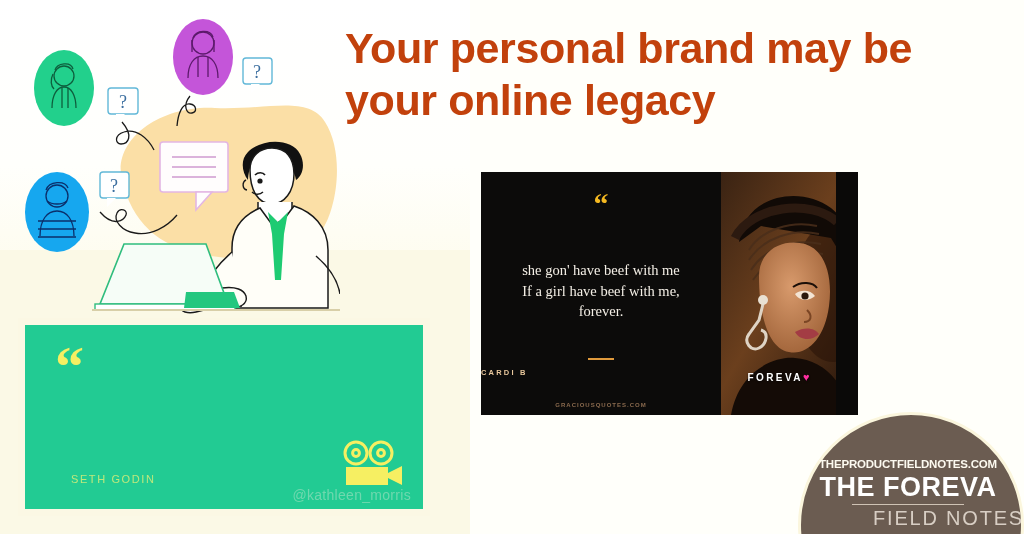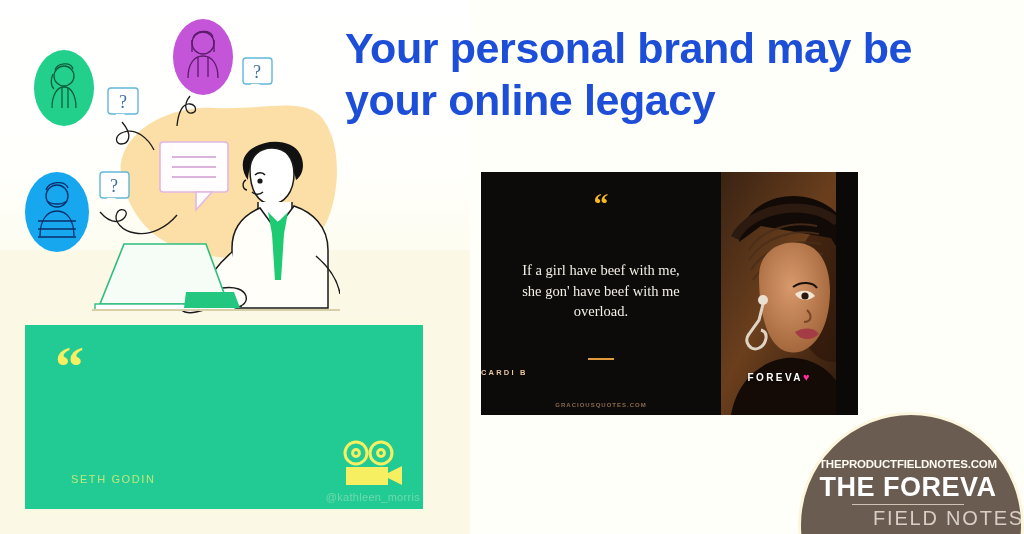--- a/index.html
+++ b/index.html
@@ -13,21 +13,21 @@
   #stage{position:absolute;left:0;top:0;width:1024px;height:534px;background:#fffffa;overflow:hidden;}
 
   
   .cream-wash{position:absolute;left:0;top:250px;width:470px;height:284px;background:#fbf9e6;}
   .cream-wash2{position:absolute;left:0;top:0;width:470px;height:300px;
      background:linear-gradient(180deg,#ffffff 0%,#fffffc 55%,#fdfbea 100%);}
 
   
   .title{
     position:absolute;left:345px;top:22px;width:640px;
-    font-size:43px;line-height:1.22;font-weight:bold;color:#1d4ed8;
+    font-size:43px;line-height:1.22;font-weight:bold;color:#c2410c;
     letter-spacing:-0.4px;
   }
 
   
   .illo{position:absolute;left:0px;top:0px;width:340px;height:320px;}
   .illo svg{display:block;}
 
   
   .green-card{
     position:absolute;left:18px;top:318px;width:412px;height:198px;
@@ -45,22 +45,22 @@
   .gq-text{
     position:absolute;left:82px;top:26px;width:312px;
     font-family:"Liberation Serif", serif;
     font-size:15.6px;line-height:1.53;color:#fdfcee;letter-spacing:0.15px;
   }
   .gq-author{
     position:absolute;left:46px;top:148px;
     font-size:11px;letter-spacing:1.6px;color:#bde87c;font-weight:normal;
   }
   .gq-handle{
-    position:absolute;right:3px;bottom:6px;
-    font-size:11px;color:#6fd8ae;letter-spacing:0.3px;
+    position:absolute;right:12px;bottom:6px;
+    font-size:14px;color:#6fd8ae;letter-spacing:0.3px;
   }
   .camera-icon{position:absolute;right:14px;bottom:22px;width:70px;height:48px;}
 
   
   .cardi{
     position:absolute;left:481px;top:172px;width:377px;height:243px;
     background:#0a0908;display:flex;overflow:hidden;
   }
   .cardi-quote{position:relative;width:240px;height:100%;background:#0c0b0a;}
   .cq-mark{
@@ -235,23 +235,23 @@
       <rect x="7" y="28" width="42" height="18" fill="#f6ef62"></rect>
       <path d="M49 34 l14 -7 l0 19 l-14 -7 z" fill="#f6ef62"></path>
     </svg>
     <div class="gq-handle">@kathleen_morris</div>
   </div>
 
   <div class="cardi">
     <div class="cardi-quote">
       <div class="cq-mark">“</div>
       <div class="cq-text">
+        <div>she gon' have beef with me</div>
         <div>If a girl have beef with me,</div>
-        <div>she gon' have beef with me</div>
-        <div>overload.</div>
+        <div>forever.</div>
       </div>
       <div class="cq-div"></div>
       <div class="cq-author">CARDI B</div>
       <div class="cq-site">GRACIOUSQUOTES.COM</div>
     </div>
     <div class="cardi-photo">
       <svg width="137" height="243" viewBox="0 0 137 243" xmlns="http://www.w3.org/2000/svg">
         <defs>
           <linearGradient id="bg" x1="0" y1="0" x2="1" y2="1">
             <stop offset="0%" stop-color="#3a2313"></stop>

